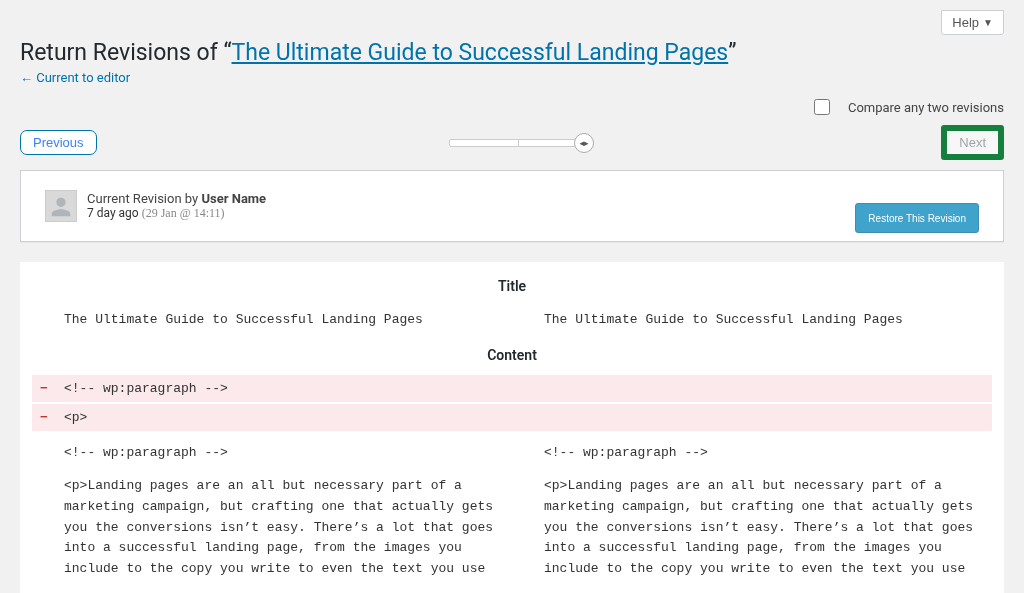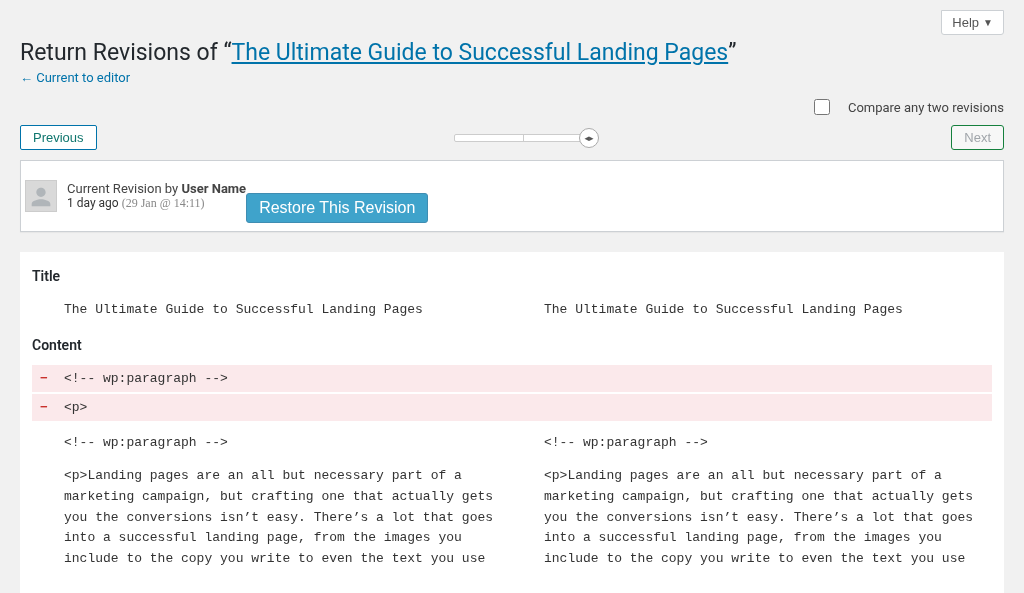--- a/index.html
+++ b/index.html
@@ -53,29 +53,29 @@
   .navbar {
     display: flex;
     align-items: center;
     justify-content: space-between;
     margin-bottom: 10px;
     gap: 10px;
   }
   .btn {
     background: #fff;
     border: 1px solid #0073aa;
-    color: #0f766e;
+    color: #3b82f6;
     padding: 4px 12px;
     font-size: 13px;
     cursor: pointer;
-    border-radius: 2px;
+    border-radius: 7px;
   }
   .btn-disabled {
     background: #f7f7f7;
-    border: 1px solid #15803d;
+    border: 6px solid #15803d;
     color: #a0a5aa;
     padding: 4px 12px;
     font-size: 13px;
     border-radius: 3px;
     cursor: default;
   }
   .slider-wrap {
     flex: 1;
     display: flex;
     justify-content: center;
@@ -102,23 +102,24 @@
     background: #fff;
     border: 1px solid #aaa;
     border-radius: 50%;
     display: flex; align-items: center; justify-content: center;
     font-size: 9px; color: #555;
   }
   .revision-card {
     background: #fff;
     border: 1px solid #ccd0d4;
     box-shadow: 0 1px 1px rgba(0,0,0,.04);
-    padding: 8px 4px;
-    display: flex;
-    align-items: center;
+    padding: 8px 24px;
+    display: flex;
+    align-items: center;
+    justify-content: space-between;
     margin-bottom: 20px;
   }
   .rev-left { display: flex; align-items: center; gap: 10px; }
   .avatar {
     width: 32px; height: 32px;
     background: #d9d9d9;
     border: 1px solid #ccc;
     display: flex; align-items: flex-end; justify-content: center;
     overflow: hidden;
   }
@@ -126,36 +127,37 @@
   .rev-meta { font-size: 13px; }
   .rev-meta .line1 { color: #444; }
   .rev-meta .line2 { color: #555; font-size: 12px; }
   .rev-meta .line2 .ago { color: #333; }
   .rev-meta .line2 .ts { color: #888; font-family: Liberation Serif, serif; }
   .restore-btn {
     background: #0085ba;
     border: 1px solid #006799;
     color: #fff;
     padding: 0 12px;
-    font-size: 16px;
+    font-size: 10px;
     cursor: pointer;
     border-radius: 3px;
     height: 30px;
     opacity: 0.75;
     margin-top: 24px;
   }
   .diff-panel {
     background: #fff;
     padding: 10px 12px 20px 12px;
   }
   .diff-panel h3 {
     font-size: 14px;
     font-weight: 600;
     margin: 6px 0 12px 0;
     color: #23282d;
+    text-align: center;
   }
   .diff-table {
     width: 100%;
     border-collapse: collapse;
     font-family: Consolas, Menlo, Monaco, "Courier New", monospace;
     font-size: 13px;
     color: #333;
     table-layout: fixed;
   }
   .diff-table td {
@@ -218,21 +220,21 @@
       <div class="avatar">
         <svg viewBox="0 0 24 24">
             <path d="M12 12c2.2 0 4-1.8 4-4s-1.8-4-4-4-4 1.8-4 4 1.8 4 4 4zm0 2c-2.7 0-8 1.3-8 4v2h16v-2c0-2.7-5.3-4-8-4z"></path>
           </svg>
       </div>
       <div class="rev-meta">
         <div class="line1">
           <span>Current Revision by </span><strong>User Name</strong>
         </div>
         <div class="line2">
-          <span class="ago">1 day ago</span>
+          <span class="ago">7 day ago</span>
           <span class="ts">(29 Jan @ 14:11)</span>
         </div>
       </div>
     </div>
     <button class="restore-btn">Restore This Revision</button>
   </div>
 
   <div class="diff-panel">
 
     <h3>Title</h3>

